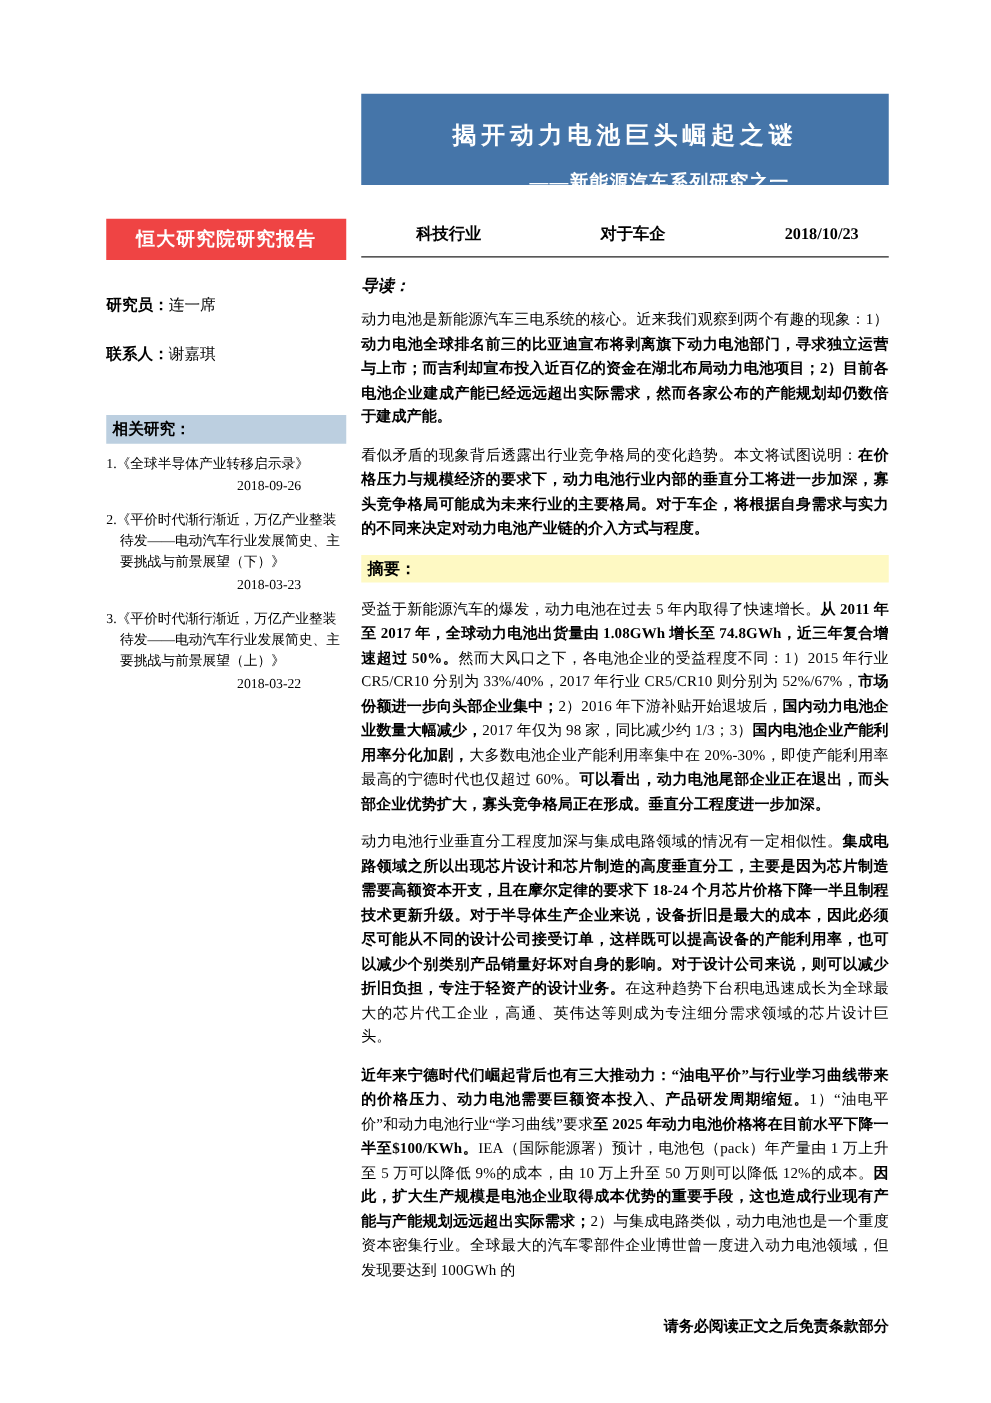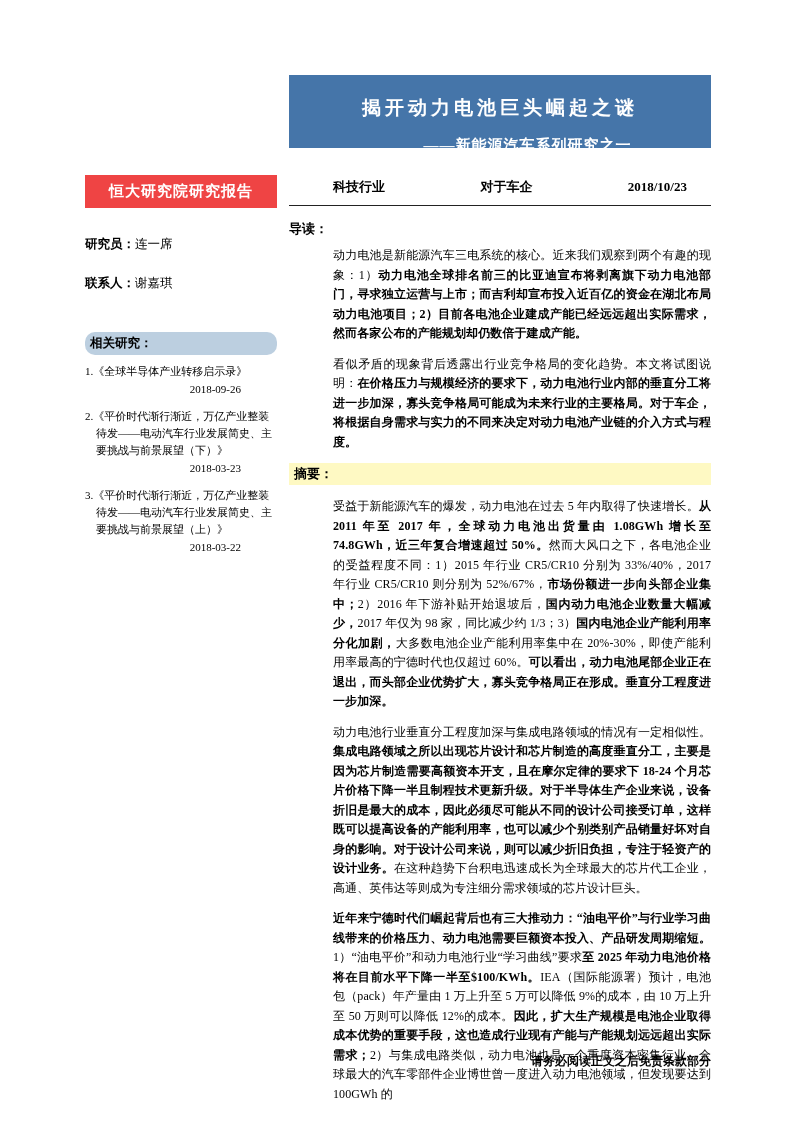--- a/index.html
+++ b/index.html
@@ -56,21 +56,20 @@
   }
   .person-line { margin-top: 28px; font-size: 12.5px; }
   .person-line + .person-line { margin-top: 22px; }
   .person-label { font-weight: bold; }
   .related-band {
     margin-top: 40px;
     background: #BCCFE0;
     font-size: 12.5px;
     font-weight: bold;
     padding: 3px 5px;
-    border-radius: 10px;
   }
   .related-list { margin-top: 8px; }
   .related-item { margin-bottom: 13px; }
   .related-title {
     font-size: 11px;
     line-height: 1.55;
     padding-left: 11px;
     text-indent: -11px;
   }
   .related-date {
@@ -92,35 +91,35 @@
     align-items: baseline;
     padding: 3px 24px 9px 44px;
     border-bottom: 1px solid #222;
     font-size: 13px;
     font-weight: bold;
   }
   .intro-label {
     margin: 14px 0 8px;
     font-size: 13px;
     font-weight: bold;
+    font-style: italic;
   }
   .summary-band {
     background: #fef9c3;
     font-size: 13px;
     font-weight: bold;
     padding: 2px 5px;
     margin: 4px 0 12px;
   }
   .para {
     font-size: 12px;
     line-height: 19.5px;
     letter-spacing: 0.1px;
     text-align: justify;
     margin-bottom: 11px;
-    margin-left: 44px;
   }
   .para b { font-weight: bold; }
 
   
   .footer {
     position: absolute;
     left: 289px; top: 1053px;
     width: 422px;
     text-align: right;
     font-size: 12px;

